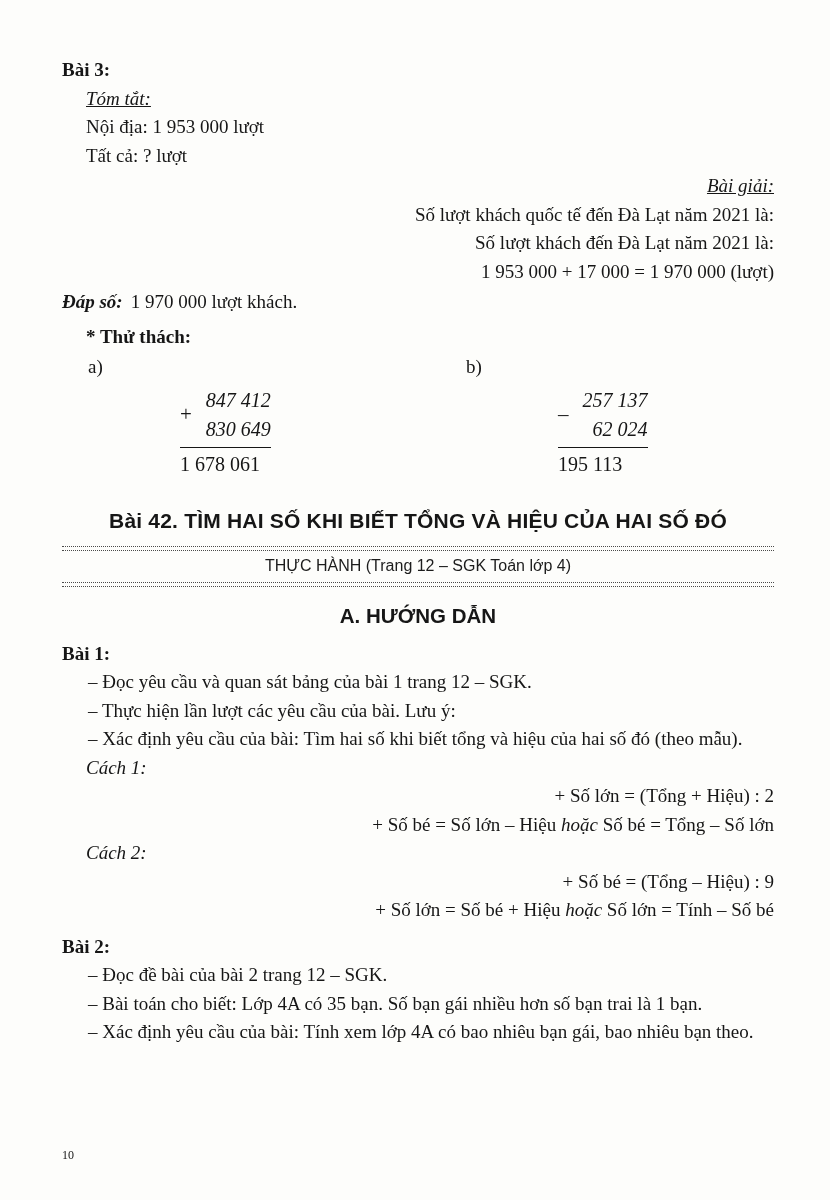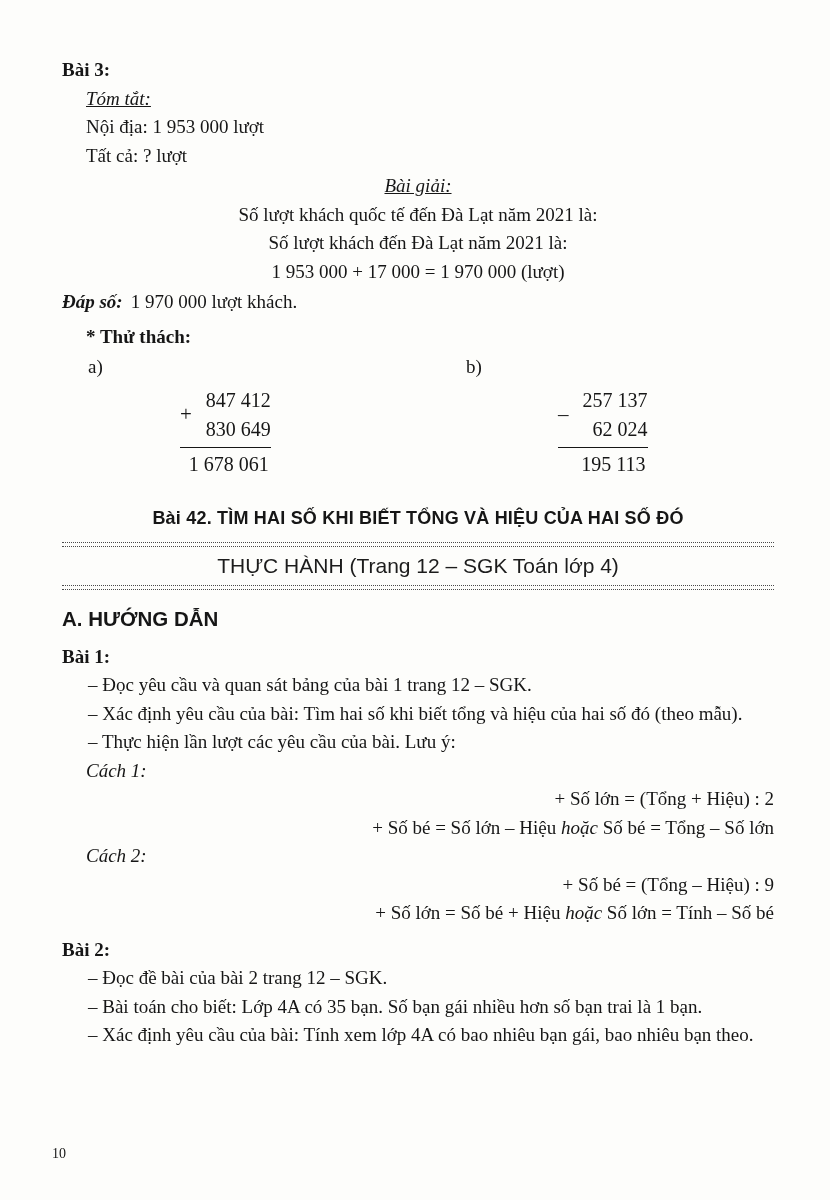--- a/index.html
+++ b/index.html
@@ -12,61 +12,61 @@
     font-size: 19px;
     line-height: 1.5;
     padding: 56px 56px 0 62px;
     position: relative;
     overflow: hidden;
   }
   .b  { font-weight: bold; }
   .i  { font-style: italic; }
   .u  { text-decoration: underline; }
   .bi { font-weight: bold; font-style: italic; }
-  .center { text-align: center; }
+  .center { text-align: right; }
   .ind1 { margin-left: 24px; }
   .ind2 { margin-left: 38px; text-align: right; }
   .jp { text-indent: 26px; text-align: justify; }
   .answer-line { padding-right: 44px; margin-top: 2px; }
   .answer-line .lbl { margin-right: 8px; }
 
   
   .challenge-cols { display: flex; margin-top: 2px; }
   .ch-col { width: 50%; }
   .ch-label { margin-left: 26px; }
   .ch-col.right .ch-label { margin-left: 48px; }
   .vsum { width: max-content; font-size: 20px; line-height: 1.45; margin-top: 4px; }
   .vsum.add { margin-left: 118px; }
   .vsum.sub { margin-left: 140px; }
   .vsum-top { display: flex; align-items: center; gap: 14px; }
   .vsum-op { font-size: 21px; }
-  .operands div { text-align: right; }
+  .operands div { text-align: right; font-style: italic; }
   .vsum-bar { border-top: 1.6px solid #161616; margin: 3px 0 2px; }
-  .vsum-result { text-align: right; padding-right: 2px; }
+  .vsum-result { padding-right: 2px; }
 
   
   .lesson-heading {
     font-family: "Liberation Sans", "DejaVu Sans", sans-serif;
-    font-weight: bold; font-size: 18px;
+    font-weight: bold; font-size: 21px;
     text-align: center; margin-top: 26px; letter-spacing: 0.2px;
   }
   .subheading-block { margin-top: 10px; }
   .dotted-rule { height: 5px; border-top: 1.5px dotted #4a4a4a; border-bottom: 1.5px dotted #4a4a4a; }
   .subheading-text {
     font-family: "Liberation Sans", "DejaVu Sans", sans-serif;
-    font-size: 21px; text-align: center; padding: 3px 0 4px;
+    font-size: 16px; text-align: center; padding: 3px 0 4px;
     color: #1c1c1c;
   }
   .section-a {
     font-family: "Liberation Sans", "DejaVu Sans", sans-serif;
-    font-weight: bold; font-size: 20.5px; margin-top: 14px;
+    font-weight: bold; font-size: 20.5px; text-align: center; margin-top: 14px;
   }
 
   .ex-title { font-weight: bold; margin-top: 8px; }
-  .page-number { position: absolute; left: 52px; bottom: 36px; font-size: 14px; }
+  .page-number { position: absolute; left: 62px; bottom: 36px; font-size: 12px; }
   p { margin: 0; }
   .mt2 { margin-top: 2px; }
   .mt6 { margin-top: 6px; }
 </style>
 </head>
 <body>
 
 <div class="page">
 
   <section>
@@ -128,22 +128,22 @@
     <div class="dotted-rule"></div>
     <div class="subheading-text">THỰC HÀNH (Trang 12 – SGK Toán lớp 4)</div>
     <div class="dotted-rule"></div>
   </div>
 
   <h2 class="section-a">A. HƯỚNG DẪN</h2>
 
   <section>
     <p class="ex-title">Bài 1:</p>
     <p class="jp">– Đọc yêu cầu và quan sát bảng của bài 1 trang 12 – SGK.</p>
+    <p class="jp">– Thực hiện lần lượt các yêu cầu của bài. Lưu ý:</p>
     <p class="jp">– Xác định yêu cầu của bài: Tìm hai số khi biết tổng và hiệu của hai số đó (theo mẫu).</p>
-    <p class="jp">– Thực hiện lần lượt các yêu cầu của bài. Lưu ý:</p>
     <p class="i ind1">Cách 1:</p>
     <p class="ind2">+ Số lớn = (Tổng + Hiệu) : 2</p>
     <p class="ind2"><span>+ Số bé = Số lớn – Hiệu </span><span class="i">hoặc</span><span> Số bé = Tổng – Số lớn</span></p>
     <p class="i ind1">Cách 2:</p>
     <p class="ind2">+ Số bé = (Tổng – Hiệu) : 9</p>
     <p class="ind2"><span>+ Số lớn = Số bé + Hiệu </span><span class="i">hoặc</span><span> Số lớn = Tính – Số bé</span></p>
   </section>
 
   <section>
     <p class="ex-title">Bài 2:</p>

